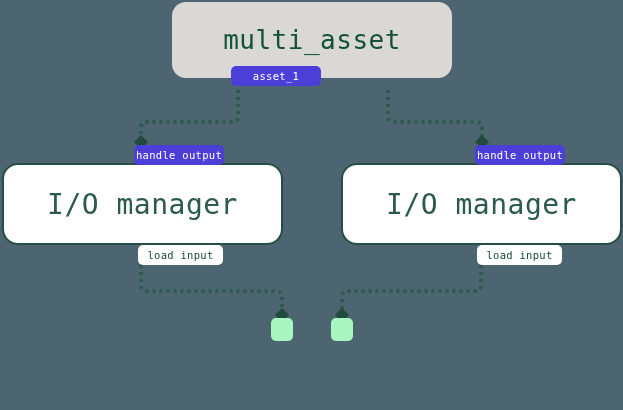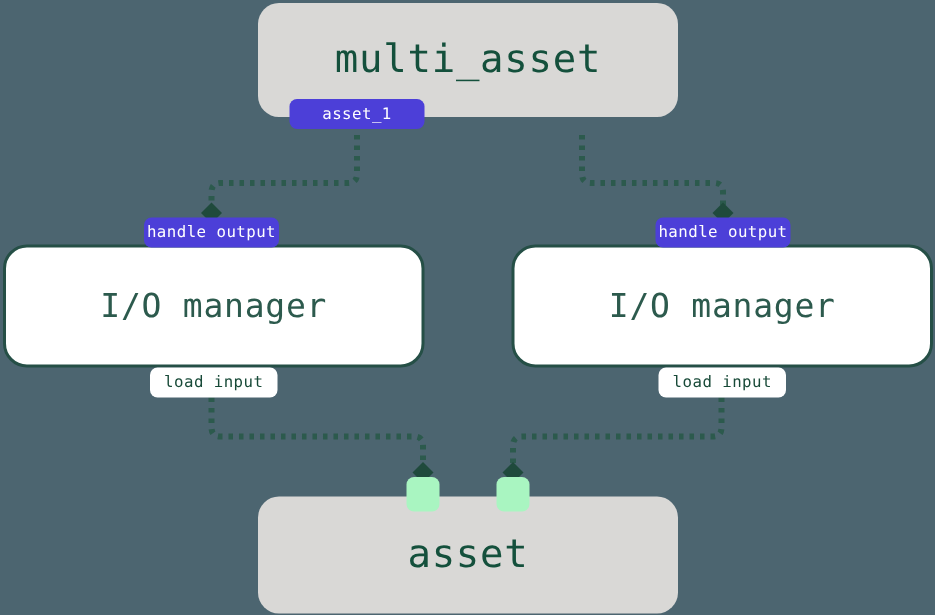--- a/index.html
+++ b/index.html
@@ -66,39 +66,40 @@
     display: flex;
     align-items: center;
     justify-content: center;
     box-sizing: border-box;
     top: 163px;
     width: 281px;
     height: 82px;
   }
   .iomanager-label {
     color: #2c5a4d;
-    font-size: 22px;
+    font-size: 28px;
     letter-spacing: 0.5px;
     white-space: nowrap;
   }
   #node-io-left  { left: 2px; }
   #node-io-right { left: 341px; }
 
   
   .port-pill {
     position: absolute;
     height: 20px;
     border-radius: 5px;
     display: flex;
     align-items: center;
     justify-content: center;
     box-sizing: border-box;
     font-size: 10.5px;
     letter-spacing: 0.3px;
     white-space: nowrap;
+    margin-left: 38px;
   }
   .port-pill.out {
     background: #4c3fd8;
     color: #ffffff;
   }
   .port-pill.in {
     background: #ffffff;
     color: #184a38;
   }
 
@@ -151,23 +152,20 @@
   </div>
 
   <div class="iomanager-node" id="node-io-left">
     <span class="iomanager-label">I/O manager</span>
   </div>
 
   <div class="iomanager-node" id="node-io-right">
     <span class="iomanager-label">I/O manager</span>
   </div>
 
-  <div class="group-node" id="node-asset">
-    <span class="group-label">asset</span>
-  </div>
 
   <div class="port-pill out" id="port-asset-1">asset_1</div>
 
 
   <div class="port-pill out" id="port-handle-out-left">handle output</div>
 
   <div class="port-pill out" id="port-handle-out-right">handle output</div>
 
   <div class="port-pill in" id="port-load-in-left">load input</div>
 

